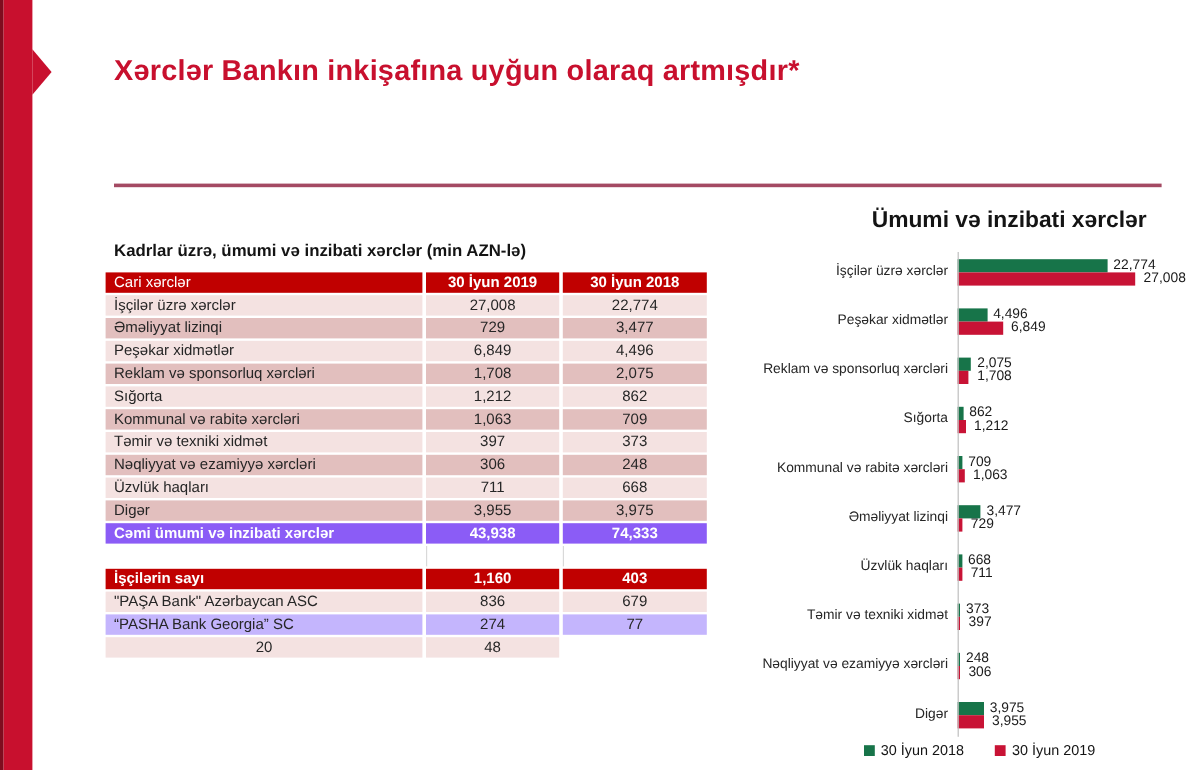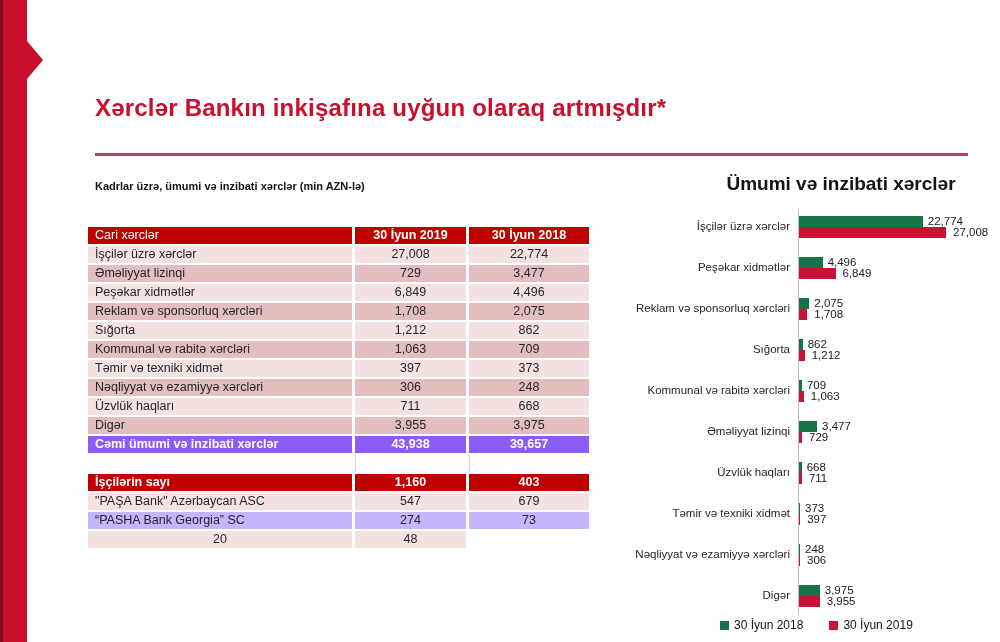--- a/index.html
+++ b/index.html
@@ -6,25 +6,25 @@
   .slide{position:relative;width:1000px;height:642px;background:#fff;overflow:hidden;
          font-family:"Liberation Sans",sans-serif;color:#262626;}
 
   
   .ribbon-edge{position:absolute;left:0;top:0;width:3px;height:642px;background:#7E0D1F;}
   .ribbon{position:absolute;left:3px;top:0;width:24px;height:642px;background:#C8102E;}
   .ribbon-arrow{position:absolute;left:27px;top:41px;width:0;height:0;
     border-top:19px solid transparent;border-bottom:19px solid transparent;border-left:16px solid #C8102E;}
 
   
-  .main-title{position:absolute;left:95px;top:46px;font-size:24px;font-weight:bold;color:#C8102E;letter-spacing:.2px;margin-top:48px;}
+  .main-title{position:absolute;left:95px;top:46px;font-size:24px;font-weight:bold;color:#C8102E;letter-spacing:.2px;}
   .divider{position:absolute;left:95px;top:153px;width:873px;height:3px;background:#A44A63;}
 
   
-  .section-title{position:absolute;left:95px;top:180px;font-size:11px;font-weight:bold;color:#141414;}
+  .section-title{position:absolute;left:95px;top:200px;font-size:14px;font-weight:bold;color:#141414;}
   .tbl{position:absolute;left:88px;top:227px;width:500px;display:grid;
        grid-template-columns:264px 111px 120px;grid-auto-rows:17px;column-gap:3px;row-gap:2px;
        font-size:12.5px;line-height:17px;}
   .cell{white-space:nowrap;overflow:hidden;}
   .lbl{padding-left:7px;text-align:left;}
   .num{text-align:center;}
   .r-head{background:#C00000;color:#fff;}
   .r-head.num{font-weight:bold;}
   .r-total{background:#8b5cf6;color:#fff;font-weight:bold;}
   .r-light{background:#F4E2E1;}
@@ -104,37 +104,37 @@
     <div class="cell lbl r-light">Üzvlük haqları</div>
     <div class="cell num r-light">711</div>
     <div class="cell num r-light">668</div>
 
     <div class="cell lbl r-dark">Digər</div>
     <div class="cell num r-dark">3,955</div>
     <div class="cell num r-dark">3,975</div>
 
     <div class="cell lbl r-total">Cəmi ümumi və inzibati xərclər</div>
     <div class="cell num r-total">43,938</div>
-    <div class="cell num r-total">39,657</div>
+    <div class="cell num r-total">74,333</div>
 
     <div class="cell r-spacer"></div>
     <div class="cell r-spacer bord"></div>
     <div class="cell r-spacer bord"></div>
 
     <div class="cell lbl r-head" style="font-weight:bold">İşçilərin sayı</div>
     <div class="cell num r-head">1,160</div>
     <div class="cell num r-head">403</div>
 
     <div class="cell lbl r-light">"PAŞA Bank" Azərbaycan  ASC</div>
-    <div class="cell num r-light">547</div>
+    <div class="cell num r-light">836</div>
     <div class="cell num r-light">679</div>
 
     <div class="cell lbl r-mid">“PASHA Bank Georgia” SC</div>
     <div class="cell num r-mid">274</div>
-    <div class="cell num r-mid">73</div>
+    <div class="cell num r-mid">77</div>
 
     <div class="cell num r-light">20</div>
     <div class="cell num r-light">48</div>
   </div>
 
   <div class="chart-panel">
     <div class="chart-title">Ümumi və inzibati xərclər</div>
     <div class="chart-plot">
       <div class="axis-line"></div>
     <div class="chart-row">

